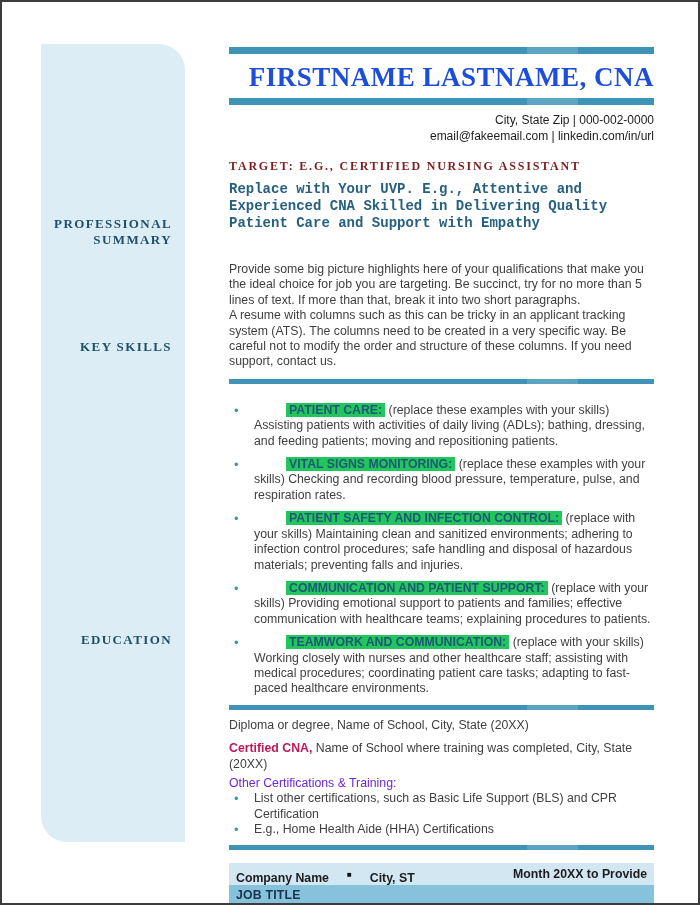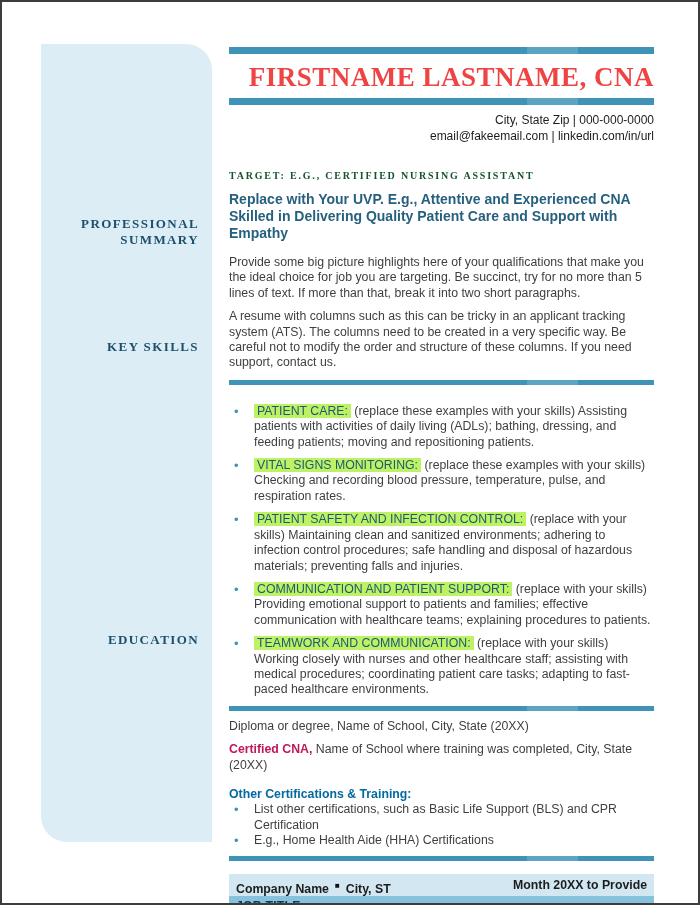--- a/index.html
+++ b/index.html
@@ -14,21 +14,21 @@
     width: 700px; height: 905px;
     background: #ffffff;
     border: 2px solid #3c3c3c;
     overflow: hidden;
   }
 
   
   .sidebar {
     position: absolute;
     left: 39px; top: 42px;
-    width: 171px; height: 798px;
+    width: 144px; height: 798px;
     background: #ddedf6;
     border-radius: 0 26px 0 26px;
   }
   .side-label {
     position: absolute;
     right: 13px;
     width: 150px;
     text-align: right;
     font-family: "Liberation Serif", serif;
     font-weight: bold;
@@ -56,90 +56,90 @@
   .bar-top { margin-top: 45px; }
   .bar-under-title { margin-top: 4px; }
 
   .doc-title {
     margin-top: 6px;
     font-family: "Liberation Serif", serif;
     font-weight: bold;
     font-size: 27px;
     line-height: 34px;
     letter-spacing: 0.5px;
-    color: #ef4444;
+    color: #1d4ed8;
     text-align: right;
     white-space: nowrap;
   }
   .contact {
     margin-top: 7px;
     text-align: right;
     font-size: 12px;
     line-height: 16px;
     color: #1c1c1c;
   }
   .target-heading {
-    margin-top: 23px;
+    margin-top: 13px;
     font-family: "Liberation Serif", serif;
     font-weight: bold;
-    font-size: 10px;
+    font-size: 12px;
     letter-spacing: 1.8px;
     line-height: 18px;
-    color: #14532d;
+    color: #7f1d1d;
     white-space: nowrap;
   }
   .uvp {
     margin-top: 6px;
-    font-family: Liberation Sans, sans-serif;
+    font-family: Liberation Mono, monospace;
     font-weight: bold;
     font-size: 14px;
     line-height: 17px;
     color: #26607f;
   }
   .body-par {
-    margin-top: 8px;
     font-size: 12.3px;
     line-height: 15.4px;
     color: #3f3f3f;
   }
-  .summary-p1 { margin-top: 13px; }
+  .summary-p1 { margin-top: 30px; }
   .divider-1 { margin-top: 9px; }
   .divider-2 { margin-top: 7px; }
   .divider-3 { margin-top: 8px; }
 
   
   .skill-list { margin-top: 19px; list-style: none; }
   .skill-item {
     display: flex;
     margin-bottom: 8px;
     font-size: 12.3px;
     line-height: 15.4px;
     color: #3f3f3f;
   }
   .bullet {
     flex: 0 0 20px;
     margin-left: 5px;
     color: #3e93b7;
     font-size: 13px;
   }
   .skill-name {
-    font-weight: normal;
+    font-weight: bold;
     color: #1d5875;
-    background: #bef264;
+    background: #22c55e;
     padding: 0 3px;
+    margin-left: 32px;
   }
 
   
   .edu-line { margin-top: 8px; font-size: 12.3px; line-height: 15.4px; color: #3f3f3f; }
   .edu-first { }
   .bold-dark { font-weight: bold; color: #be185d; }
   .edu-heading {
-    margin-top: 14px;
+    margin-top: 4px;
     font-size: 12.3px; line-height: 15.4px;
-    font-weight: bold; color: #0369a1;
+    font-weight: normal; color: #6d28d9;
   }
   .edu-bullets { list-style: none; }
   .edu-bullet {
     display: flex;
     font-size: 12.3px;
     line-height: 15.2px;
     color: #3f3f3f;
   }
 
   
@@ -148,21 +148,21 @@
     height: 22px;
     background: #d2e7f2;
     display: flex;
     align-items: center;
     justify-content: space-between;
     padding: 0 7px;
     font-size: 12.3px;
     font-weight: bold;
     color: #1c1c1c;
   }
-  .company-left { display: flex; align-items: flex-start; gap: 6px; margin-top: 8px; }
+  .company-left { display: flex; align-items: flex-start; gap: 18px; margin-top: 8px; }
   .sq-sep { font-size: 8px; color: #111111; line-height: 1; }
   .exp-job-bar {
     margin-top: 0;
     height: 21px;
     background: #86c2dc;
     display: flex;
     align-items: center;
     padding: 0 7px;
     font-size: 12.3px;
     font-weight: bold;
@@ -184,21 +184,21 @@
 
   <div class="content">
 
     <div class="accent-bar bar-top"></div>
 
     <div class="doc-title">FIRSTNAME LASTNAME, CNA</div>
 
     <div class="accent-bar bar-under-title"></div>
 
     <div class="contact">
-      <div>City, State Zip  | 000-000-0000</div>
+      <div>City, State Zip  | 000-002-0000</div>
       <div>email@fakeemail.com | linkedin.com/in/url</div>
     </div>
 
     <div class="target-heading">TARGET: E.G., CERTIFIED NURSING ASSISTANT</div>
 
     <div class="uvp">Replace with Your UVP. E.g., Attentive and Experienced CNA Skilled in Delivering Quality Patient Care and Support with Empathy</div>
 
     <div class="body-par summary-p1">Provide some big picture highlights here of your qualifications that make you the ideal choice for job you are targeting. Be succinct, try for no more than 5 lines of text. If more than that, break it into two short paragraphs.</div>
     <div class="body-par">A resume with columns such as this can be tricky in an applicant tracking system (ATS). The columns need to be created in a very specific way. Be careful not to modify the order and structure of these columns. If you need support, contact us.</div>
 

